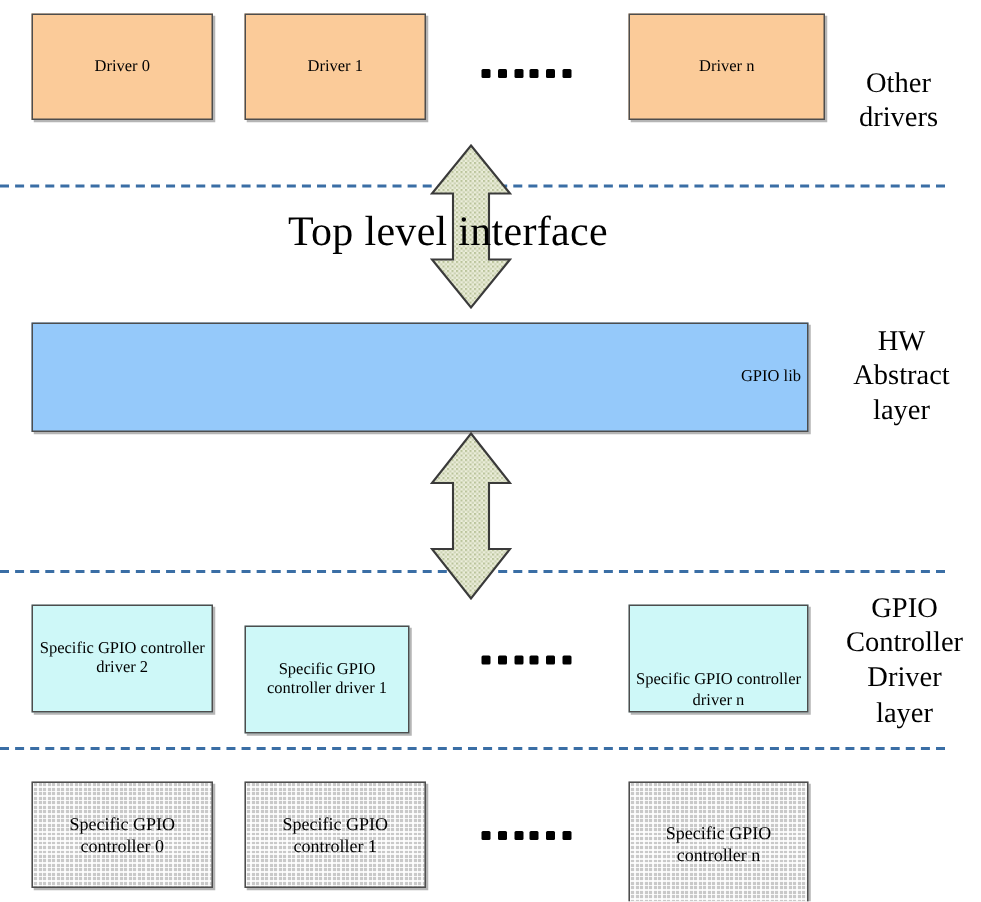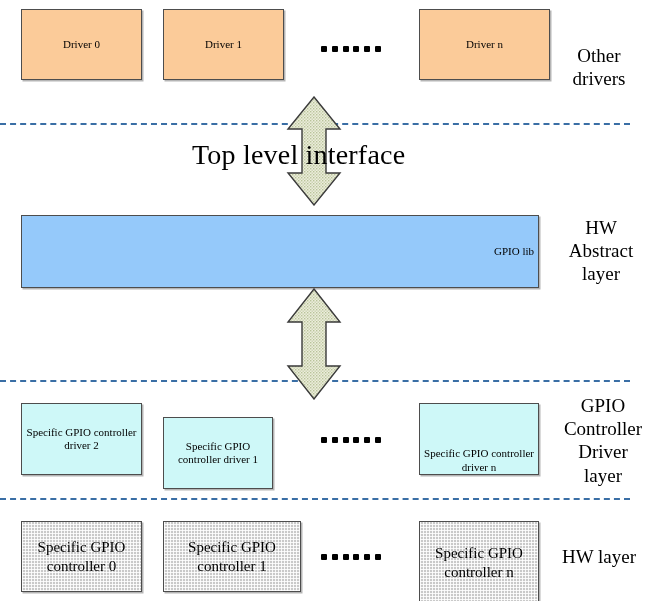--- a/index.html
+++ b/index.html
@@ -58,21 +58,21 @@
     background: #95c9fa;
     font-size: 11px;
     justify-content: flex-end;
   }
   .node.ctrldrv {
     background: #cef8f8;
     font-size: 11px;
   }
   .node.hwctrl {
     background: #c9c9c9;
-    font-size: 15px;
+    font-size: 12px;
     background-image:
       repeating-linear-gradient(0deg, rgba(255,255,255,0.85) 0 1px, rgba(255,255,255,0) 1px 3px),
       repeating-linear-gradient(90deg, rgba(255,255,255,0.85) 0 1px, rgba(255,255,255,0) 1px 3px);
   }
 
   
   .dots {
     position: absolute;
     display: flex;
     align-items: center;
@@ -207,34 +207,33 @@
   <div class="layer-label" style="left:553px; top:394px; width:100px;">GPIO
 Controller
 Driver
 layer</div>
 
   <div class="node hwctrl" style="left:21px; top:521px; width:121px; height:71px;">
     <span class="label">Specific GPIO
 controller 0</span>
   </div>
 
-  <div class="node hwctrl" style="left:163px; top:521px; width:138px; height:71px;">
+  <div class="node hwctrl" style="left:163px; top:521px; width:121px; height:71px;">
     <span class="label">Specific GPIO
 controller 1</span>
   </div>
 
   <div class="dots" style="left:321px; top:553px; width:60px; height:7px;">
     <span></span>
     <span></span>
     <span></span>
     <span></span>
     <span></span>
     <span></span>
   </div>
 
   <div class="node hwctrl" style="left:419px; top:521px; width:120px; height:83px;">
     <span class="label">Specific GPIO
 controller n</span>
   </div>
 
-  <div class="layer-label" style="left:547px; top:545px; width:104px;">HW layer</div>
 
 </div>
 
 </body></html>

